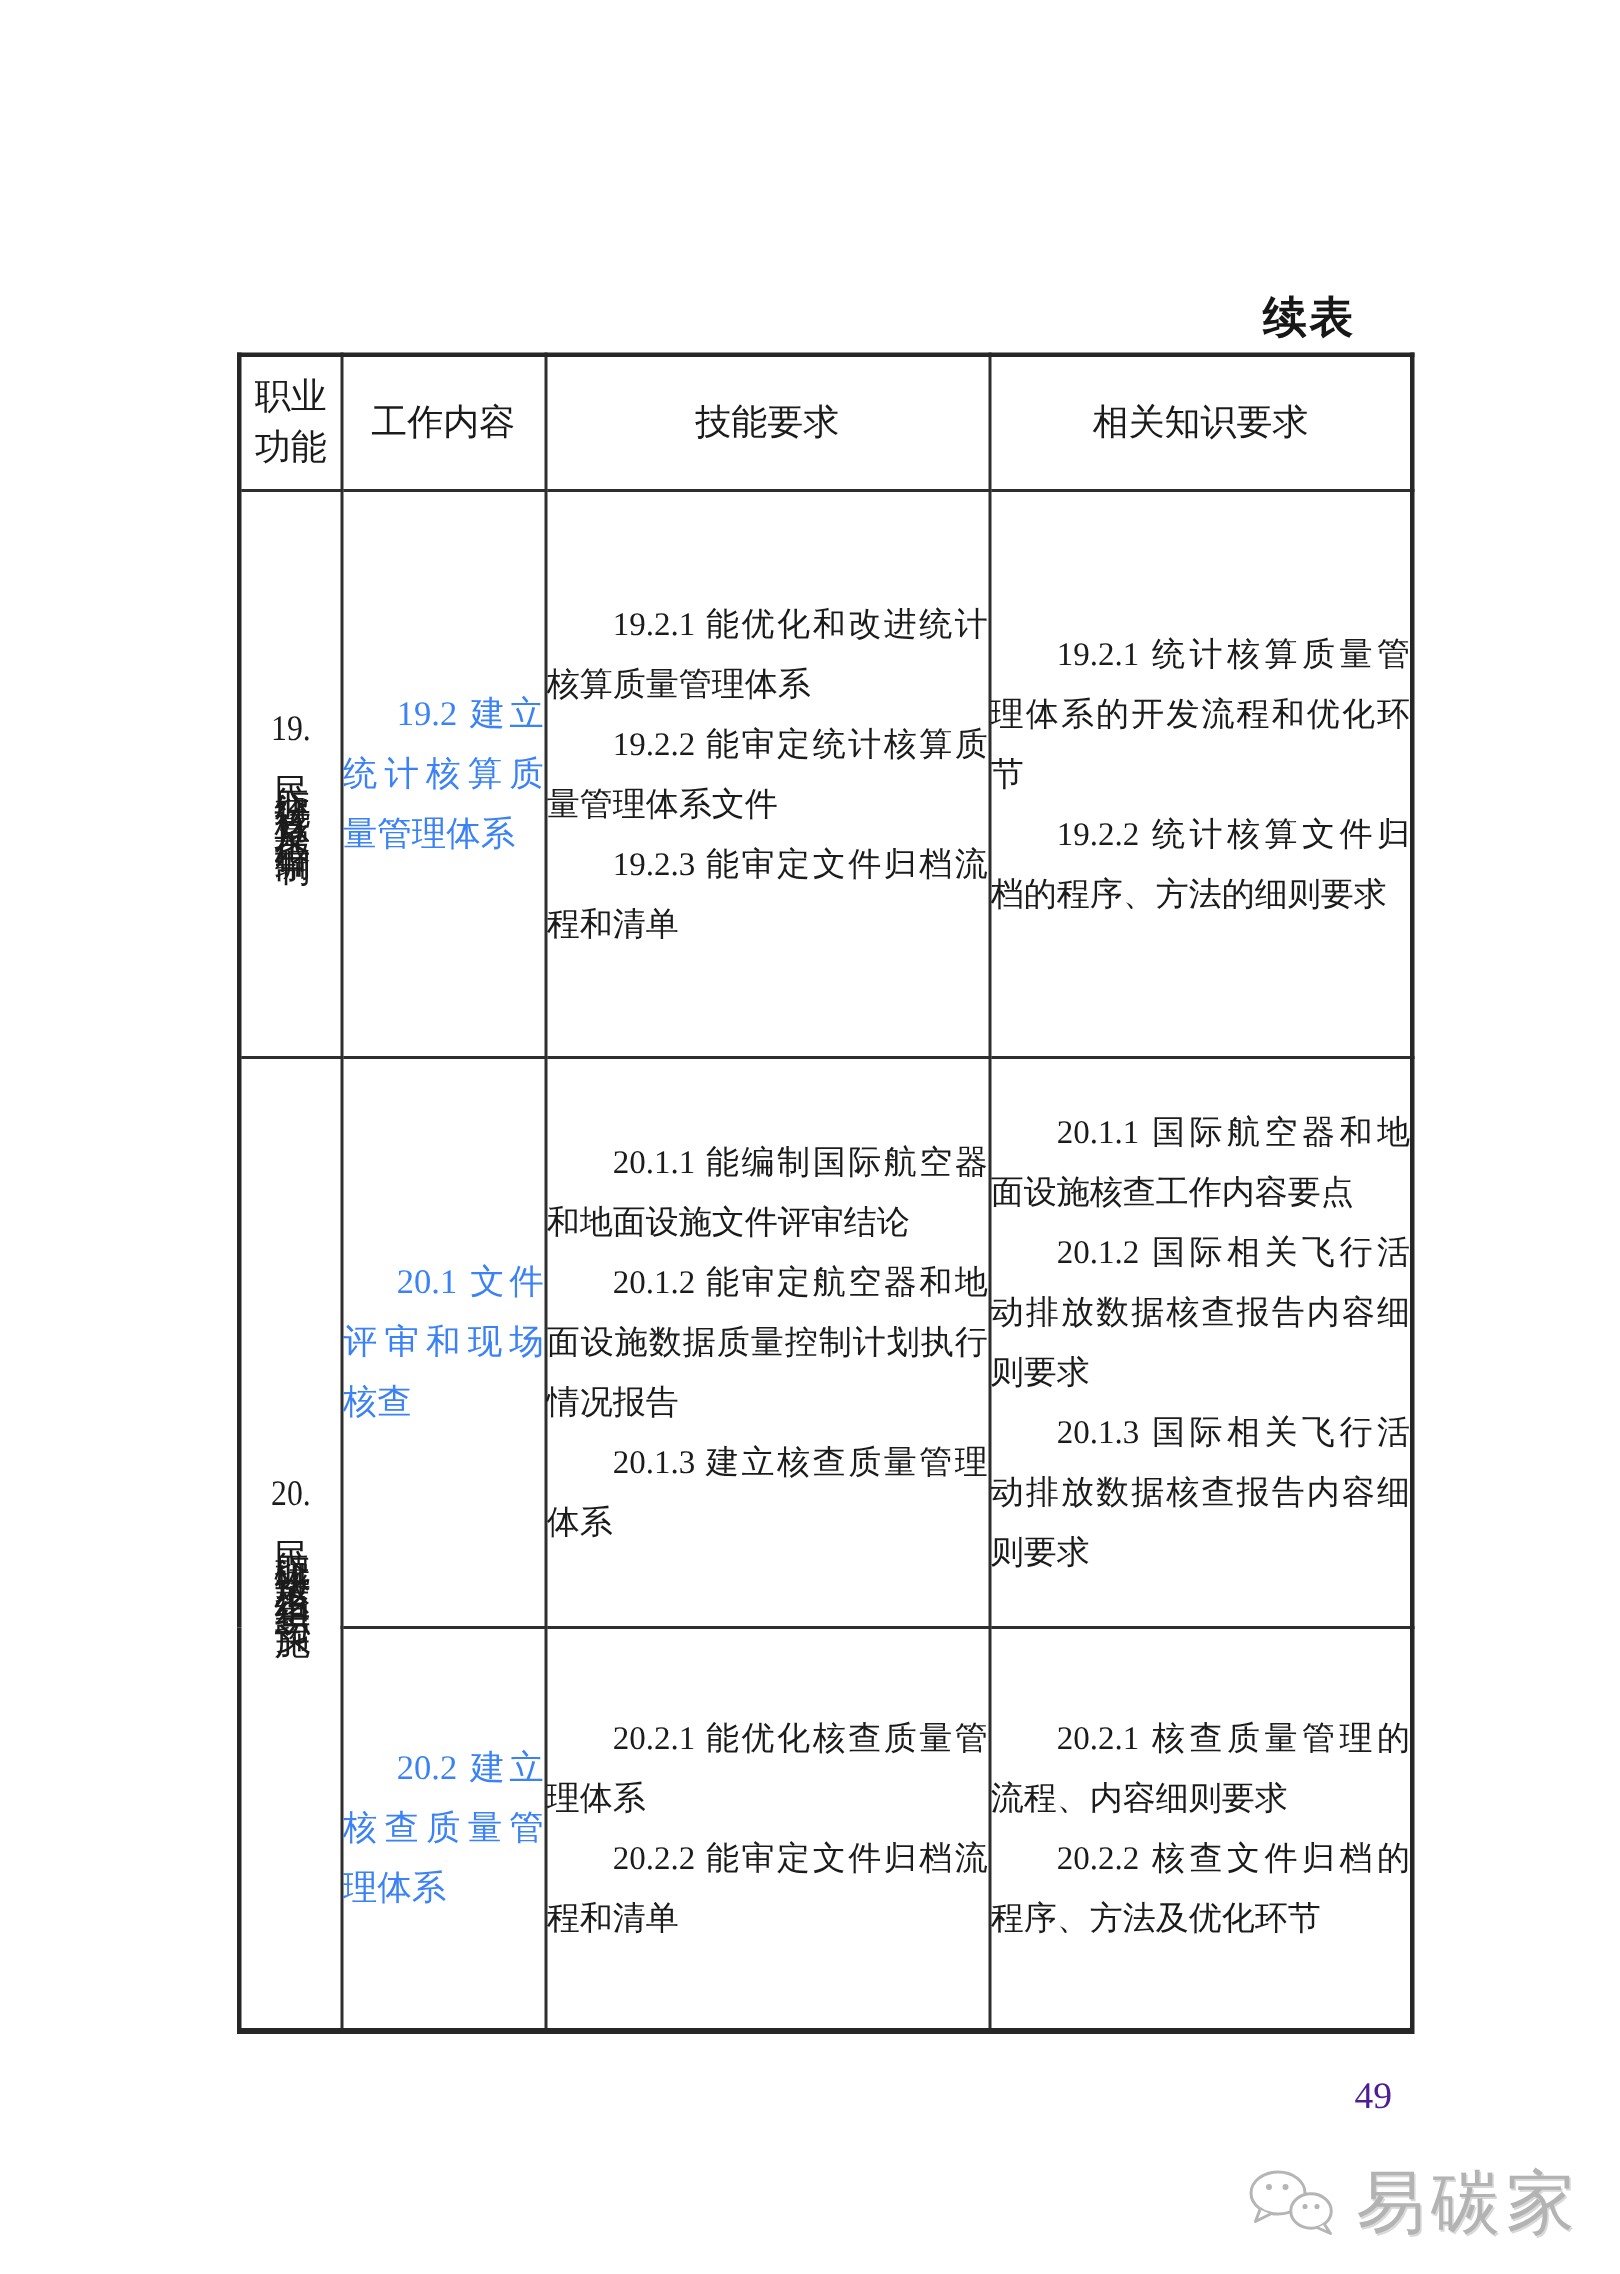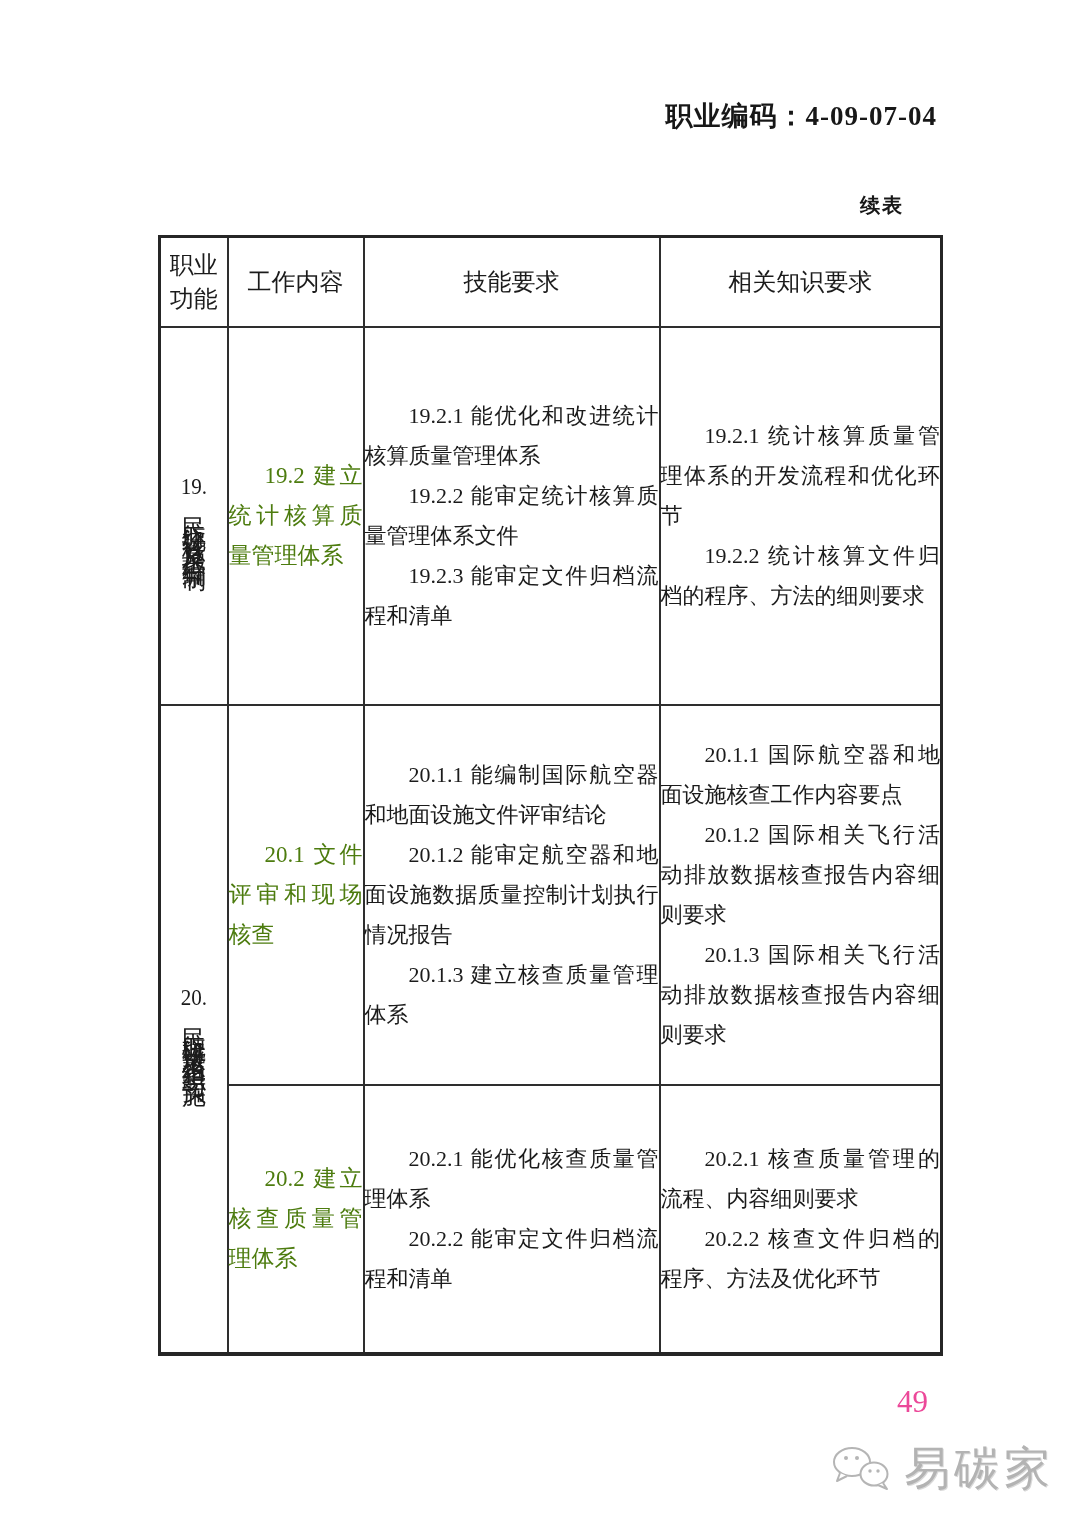--- a/index.html
+++ b/index.html
@@ -13,21 +13,21 @@
   }
   .page{position:absolute;inset:0;background:#ffffff;}
 
   .code-line{
     position:absolute;top:98px;right:143px;
     font-size:27px;font-weight:bold;letter-spacing:1px;
     color:#171717;
   }
   .cont-line{
     position:absolute;top:192px;right:176px;
-    font-size:20px;font-weight:bold;letter-spacing:2px;
+    font-size:29px;font-weight:bold;letter-spacing:2px;
     color:#171717;
   }
 
   table.std{
     position:absolute;left:158px;top:235px;
     width:782px;
     border-collapse:collapse;
     table-layout:fixed;
     border:3px solid #262626;
     border-bottom-width:4px;
@@ -64,56 +64,55 @@
   }
   .vert .fn{text-combine-upright:all;letter-spacing:0;}
 
   td.work{padding:0 8px;}
   td.work p{
     margin:0;
     font-size:23px;
     line-height:40px;
     text-indent:36px;
     text-align:justify;
-    color:#4d7c0f;
+    color:#3b82f6;
   }
   td.skills{padding:0 10px;}
   td.knowl{padding:0 4px;}
   td.skills p, td.knowl p{
     margin:0;
     font-size:22px;
     line-height:40px;
     text-indent:44px;
     text-align:justify;
     color:#1b1b1b;
   }
 
   .page-num{
     position:absolute;top:1384px;right:152px;
-    font-size:31px;color:#ec4899;
+    font-size:25px;color:#4c1d95;
   }
 
   .watermark{
     position:absolute;top:1438px;right:26px;
     display:flex;align-items:center;gap:8px;
     color:#aeaeae;
   }
   .wm-text{
     font-size:46px;
     letter-spacing:4px;
     color:#b3b3b3;
     text-shadow:1px 1px 0 #d9d9d9;
   }
 </style>
 </head>
 <body>
 
 <div class="page">
 
-  <div class="code-line">职业编码：4-09-07-04</div>
   <div class="cont-line">续表</div>
 
   <table class="std">
     <colgroup>
       <col style="width:68px">
       <col style="width:136px">
       <col style="width:296px">
       <col style="width:282px">
     </colgroup>
 

